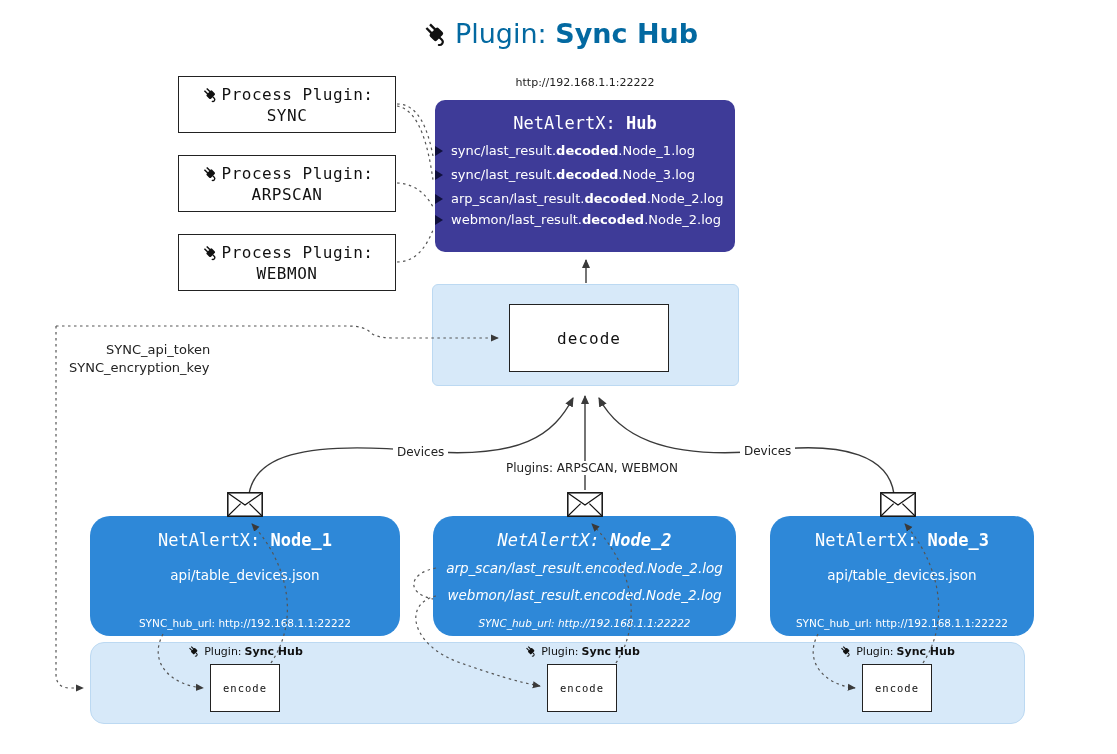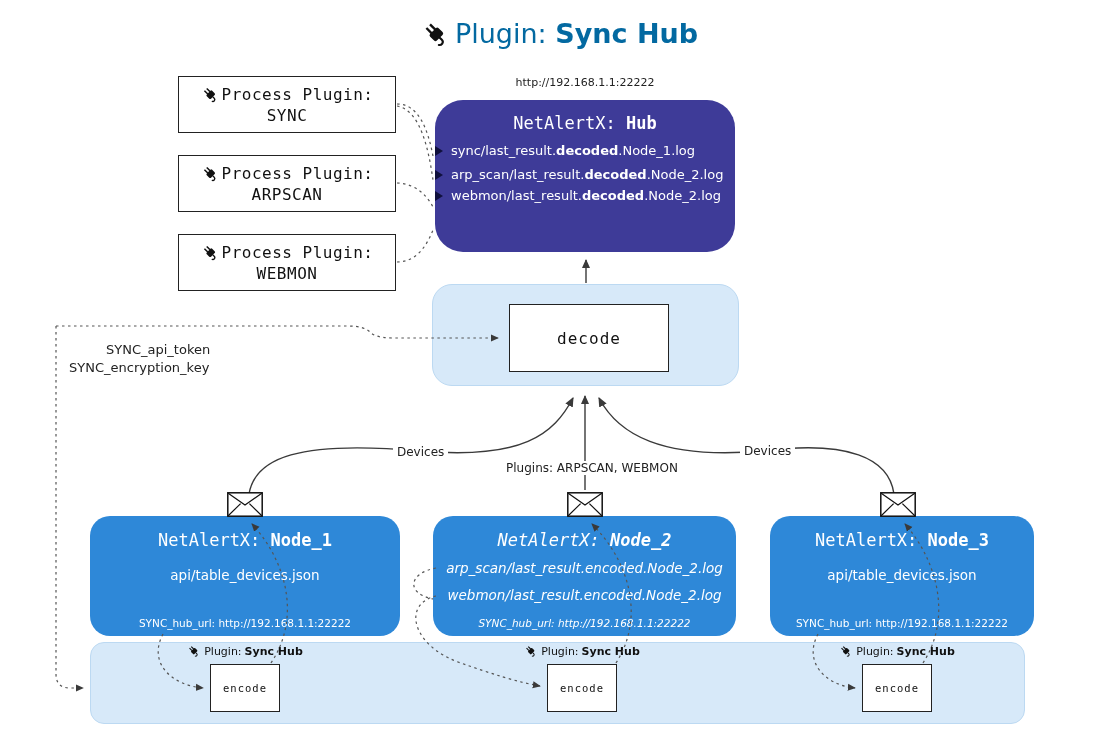--- a/index.html
+++ b/index.html
@@ -32,21 +32,21 @@
   #pbox-arpscan{ top:155px; }
   #pbox-webmon { top:234px; }
 
   
   .hub-url {
     position:absolute; left:435px; top:76px; width:300px;
     text-align:center; font-size:11px; color:#222; z-index:2;
   }
   .hub {
     position:absolute; left:435px; top:100px; width:300px; height:152px;
-    background:var(--hub-bg,#3e3b98); border-radius:28px; color:#fff; z-index:2;
+    background:var(--hub-bg,#3e3b98); border-radius:10px; color:#fff; z-index:2;
   }
   .hub-title {
     margin-top:13px; text-align:center;
     font-family:"DejaVu Sans Mono", monospace; font-size:17px;
   }
   .hub-title .t-name { font-weight:bold; }
   .hub-logs { margin-top:9px; }
   .hublog {
     position:relative; padding-left:16px; font-size:13px; line-height:18px;
     white-space:nowrap;
@@ -58,21 +58,21 @@
     position:absolute; left:0; top:50%; transform:translateY(-50%);
     width:0; height:0;
     border-top:5px solid transparent; border-bottom:5px solid transparent;
     border-left:8px solid #10103d;
   }
 
   
   .decode-panel {
     position:absolute; left:432px; top:284px; width:307px; height:102px;
     background:var(--panel-bg,#d7e9f9); border:1px solid var(--panel-border,#bcd9f2);
-    border-radius:20px; z-index:2;
+    border-radius:6px; z-index:2;
   }
   .decode-box {
     position:absolute; left:76px; top:19px; width:160px; height:68px;
     background:#fff; border:1.6px solid #222;
     display:flex; align-items:center; justify-content:center;
     font-family:"DejaVu Sans Mono", monospace; font-size:16px; letter-spacing:1px;
   }
 
   
   .cfg-label {
@@ -232,20 +232,23 @@
   <div class="hub-url">http://192.168.1.1:22222</div>
   <div class="hub">
     <div class="hub-title">
       <span>NetAlertX: </span><span class="t-name">Hub</span>
     </div>
     <div class="hub-logs">
       <div class="hublog">
         <span class="tri"></span><span>sync/last_result.</span><b>decoded</b><span>.Node_1.log</span>
       </div>
       <div class="hublog">
+        <span class="tri"></span><span>sync/last_result.</span><b>decoded</b><span>.Node_3.log</span>
+      </div>
+      <div class="hublog">
         <span class="tri"></span><span>arp_scan/last_result.</span><b>decoded</b><span>.Node_2.log</span>
       </div>
       <div class="hublog tight">
         <span class="tri"></span><span>webmon/last_result.</span><b>decoded</b><span>.Node_2.log</span>
       </div>
     </div>
   </div>
 
   <div class="decode-panel">
     <div class="decode-box">decode</div>

